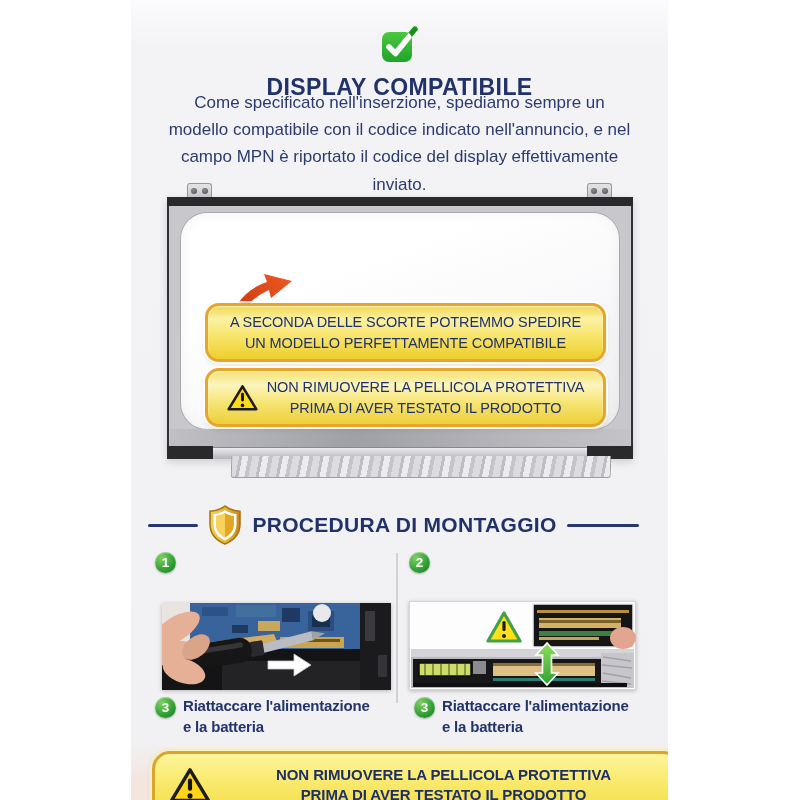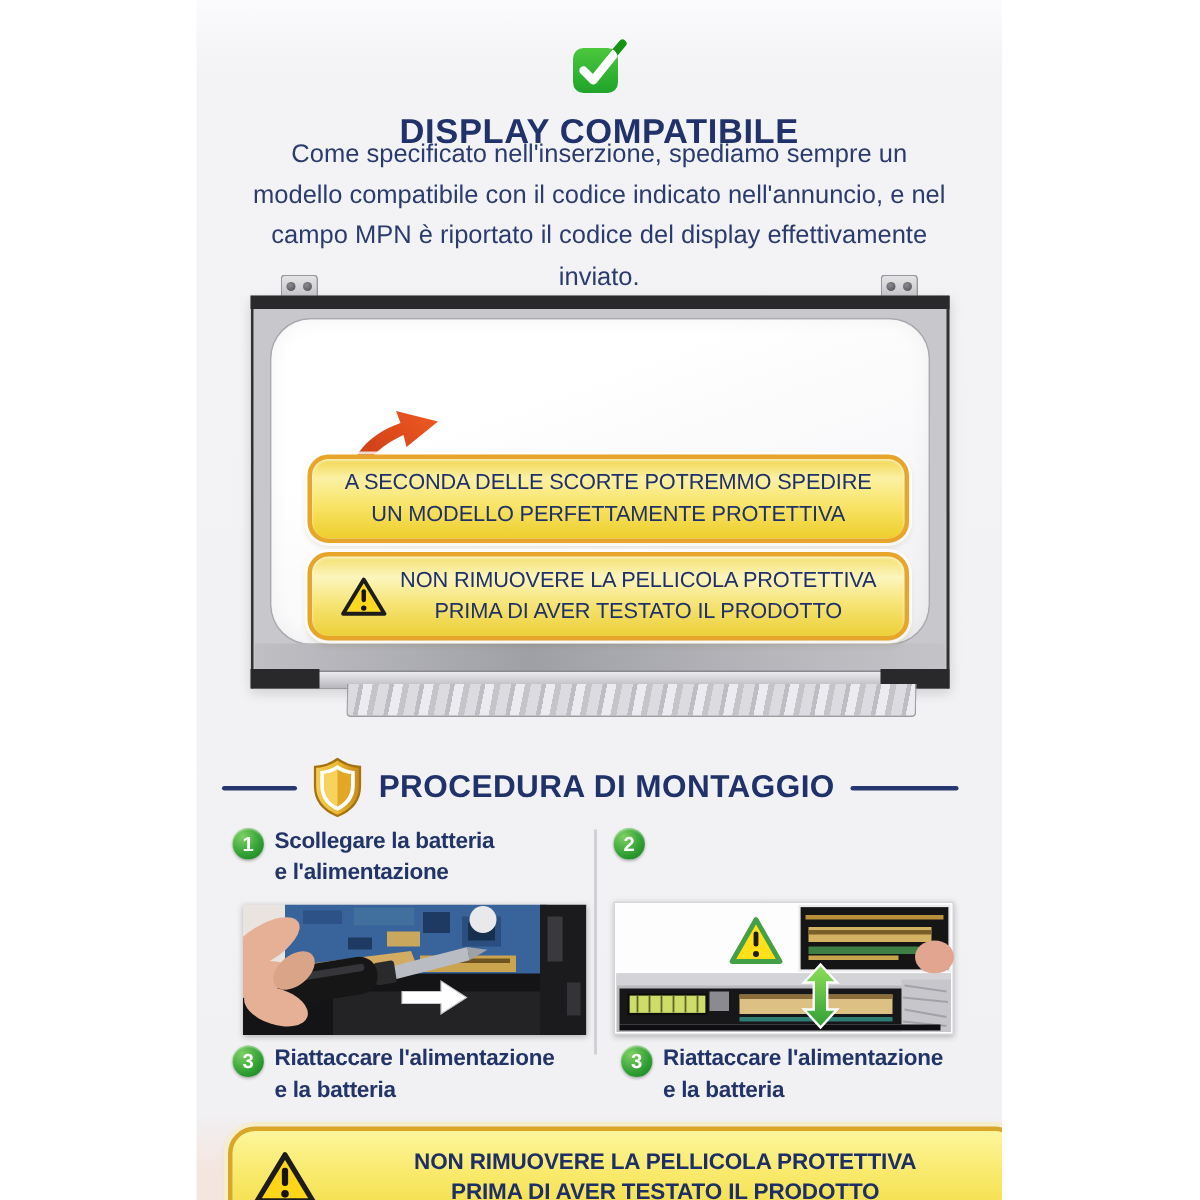--- a/index.html
+++ b/index.html
@@ -136,21 +136,21 @@
                 <stop offset="1" stop-color="#ef5a22"></stop>
           </linearGradient>
             </defs>
           <path d="M8,56 C9,35 21,19 44,11 L41,3 L69,10 L48,27 L46,19 C31,26 17,37 14,56 Z" fill="url(#gred)"></path>
         </svg>
       </span>
 
       <div class="note note-stock">
         <div class="note-text">
           <span>A SECONDA DELLE SCORTE POTREMMO SPEDIRE</span>
-          <span>UN MODELLO PERFETTAMENTE PROTETTIVA</span>
+          <span>UN MODELLO PERFETTAMENTE COMPATIBILE</span>
         </div>
       </div>
 
       <div class="note film note-film">
         <span class="icon">
           <svg width="31" height="28" viewBox="0 0 36 32">
             <path d="M18,2.5 L34,29 L2,29 Z" fill="#ffd91e" stroke="#1c1c1c" stroke-width="3" stroke-linejoin="round"></path>
             <rect x="16.3" y="10" width="3.4" height="10" rx="1.6" fill="#141414"></rect>
             <circle cx="18" cy="24.6" r="2.1" fill="#141414"></circle>
           </svg>
@@ -180,24 +180,20 @@
         </svg>
       </span>
       <span class="proc-title">PROCEDURA DI MONTAGGIO</span>
       <span class="rule r"></span>
     </div>
 
     <div class="v-divider"></div>
 
     <div class="step step-1">
       <span class="step-num">1</span>
-      <span class="step-label">
-        <span>Scollegare la batteria</span>
-        <span>e l'alimentazione</span>
-      </span>
     </div>
     <div class="step step-2">
       <span class="step-num">2</span>
       <span class="step-label">
       </span>
     </div>
 
     <div class="photo photo-1">
       <svg width="229" height="87" viewBox="0 0 229 87">
         <rect x="0" y="0" width="229" height="87" fill="#e9e4e0"></rect>

